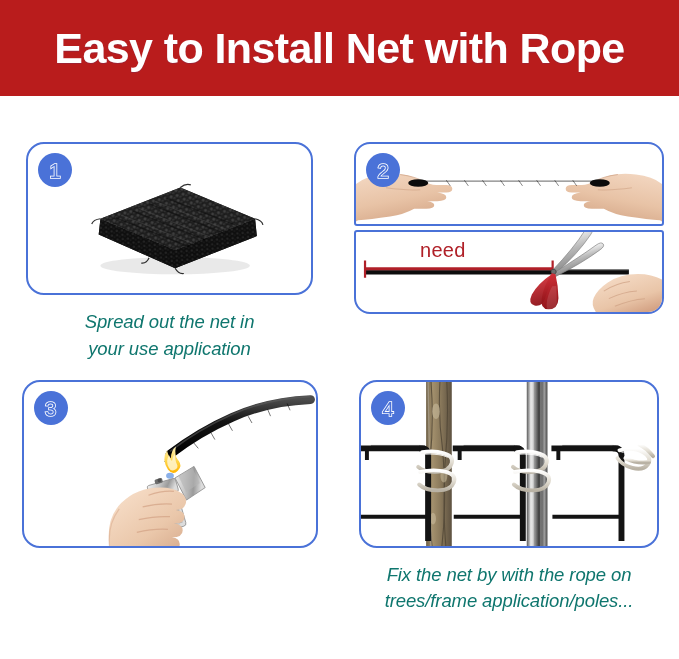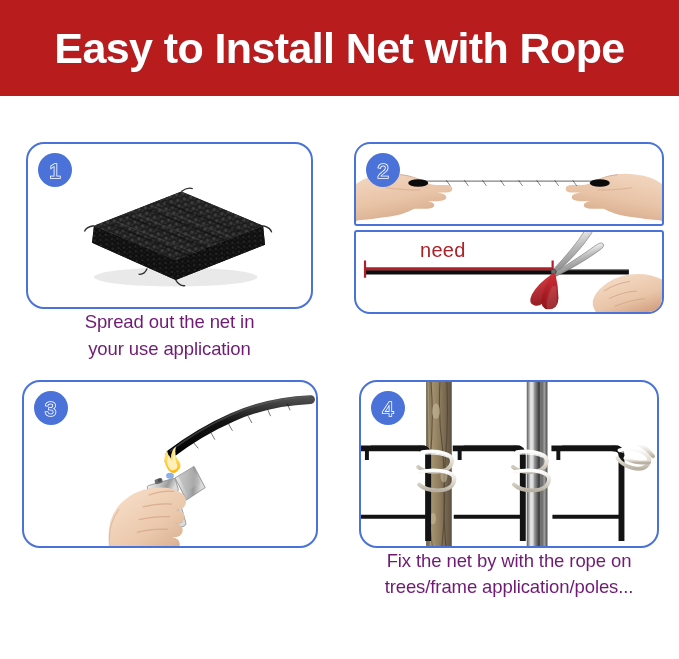--- a/index.html
+++ b/index.html
@@ -110,27 +110,29 @@
     font-size: 21px;
     line-height: 1;
     font-weight: normal;
     color: #4a72d8;
     -webkit-text-stroke: 1.6px #ffffff;
     paint-order: stroke fill;
   }
 
   
   .caption {
+    margin-top: 14px;
     text-align: center;
-    color: #701a75;
+    color: #0f766e;
     font-family: "Liberation Sans", sans-serif;
     font-size: 18.5px;
     line-height: 1.42;
     letter-spacing: -0.1px;
     max-width: 320px;
+    font-style: italic;
   }
   .caption-line { display: block; white-space: nowrap; }
 
   
   .art { position: absolute; inset: 0; }
   .art svg { display: block; width: 100%; height: 100%; }
 
   
   .need-label {
     position: absolute;

